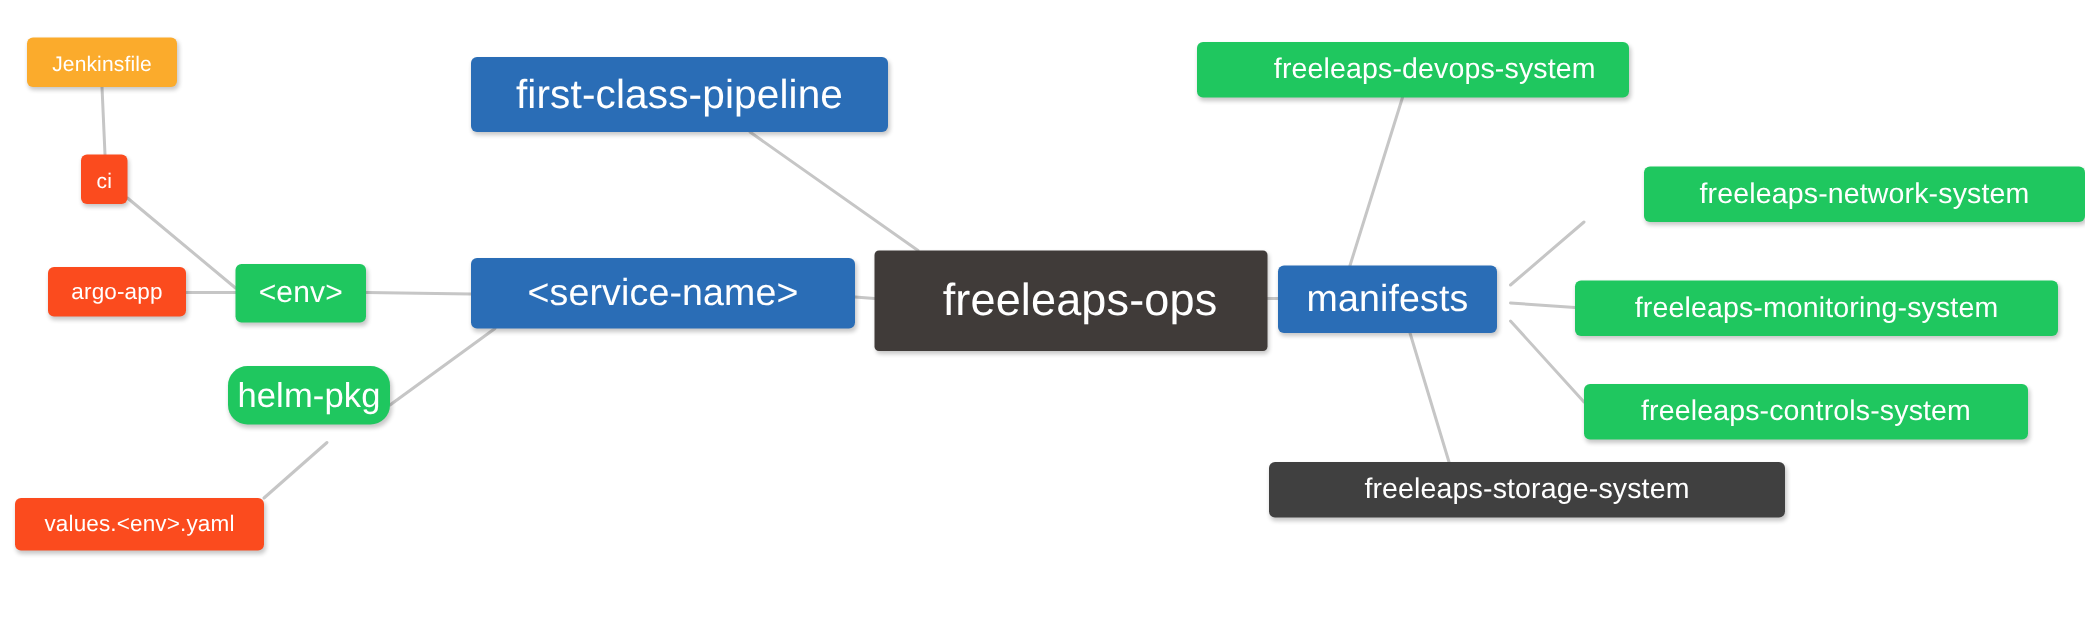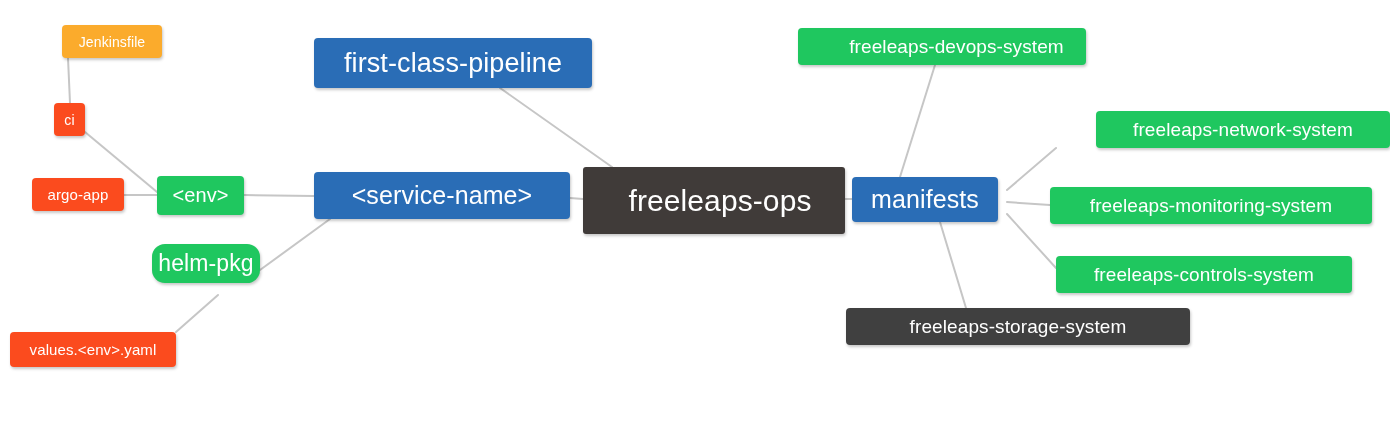--- a/index.html
+++ b/index.html
@@ -54,21 +54,21 @@
       <line x1="500" y1="88" x2="612" y2="167" stroke="#c6c6c6" stroke-width="2" stroke-linecap="round"></line>
       <line x1="570" y1="198" x2="583" y2="199" stroke="#c6c6c6" stroke-width="2" stroke-linecap="round"></line>
       <line x1="845" y1="199" x2="852" y2="199" stroke="#c6c6c6" stroke-width="2" stroke-linecap="round"></line>
       <line x1="900" y1="177" x2="935" y2="65" stroke="#c6c6c6" stroke-width="2" stroke-linecap="round"></line>
       <line x1="1007" y1="190" x2="1056" y2="148" stroke="#c6c6c6" stroke-width="2" stroke-linecap="round"></line>
       <line x1="1007" y1="202" x2="1050" y2="205" stroke="#c6c6c6" stroke-width="2" stroke-linecap="round"></line>
       <line x1="1007" y1="214" x2="1056" y2="268" stroke="#c6c6c6" stroke-width="2" stroke-linecap="round"></line>
       <line x1="940" y1="222" x2="966" y2="308" stroke="#c6c6c6" stroke-width="2" stroke-linecap="round"></line>
     </svg>
   <div id="node-layer">
-      <div class="node" style="left: 18px; top: 25px; width: 100px; height: 33px; background: rgb(251, 171, 44); font-size: 14px; margin-left: 44px;">
+      <div class="node" style="left: 18px; top: 25px; width: 100px; height: 33px; background: rgb(251, 171, 44); font-size: 14px;">
         <span>Jenkinsfile</span>
       </div>
       <div class="node" style="left: 54px; top: 103px; width: 31px; height: 33px; background: rgb(251, 75, 30); font-size: 14px; justify-content: center;">
         <span>ci</span>
       </div>
       <div class="node" style="left: 32px; top: 178px; width: 92px; height: 33px; background: rgb(251, 75, 30); font-size: 15px;">
         <span>argo-app</span>
       </div>
       <div class="node" style="left: 157px; top: 176px; width: 87px; height: 39px; background: rgb(31, 199, 95); font-size: 20px;">
         <span>&lt;env&gt;</span>

